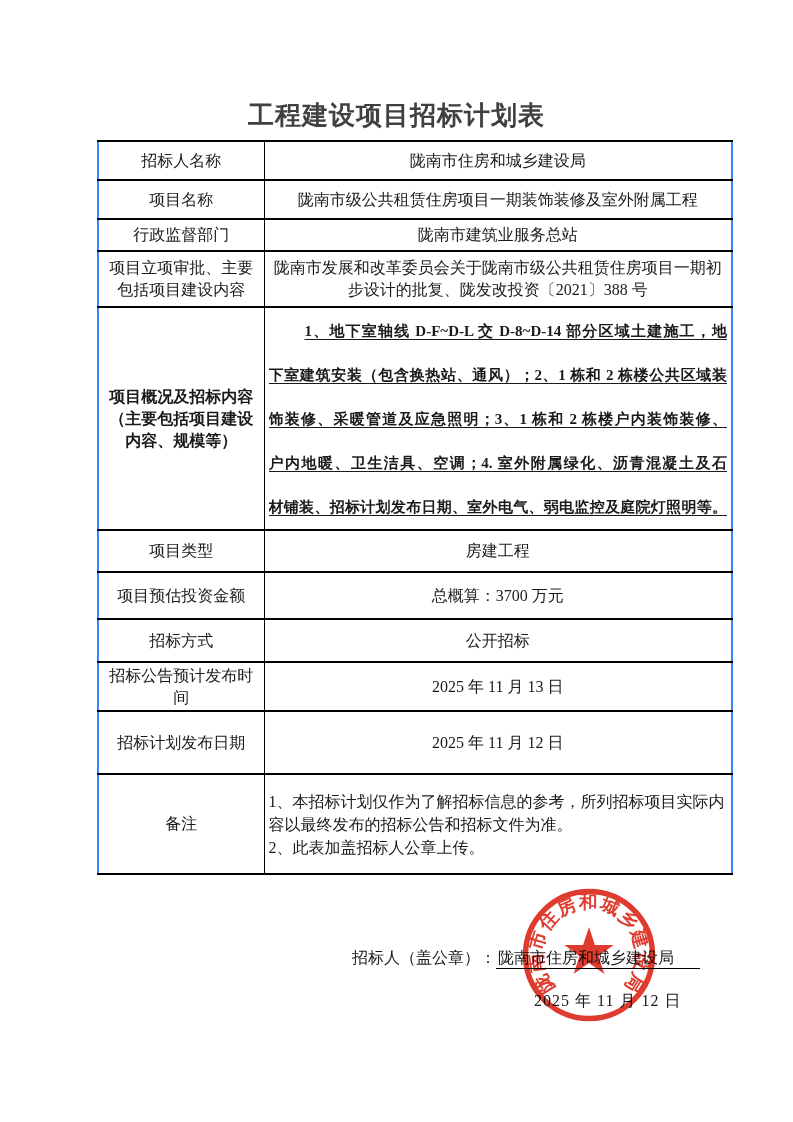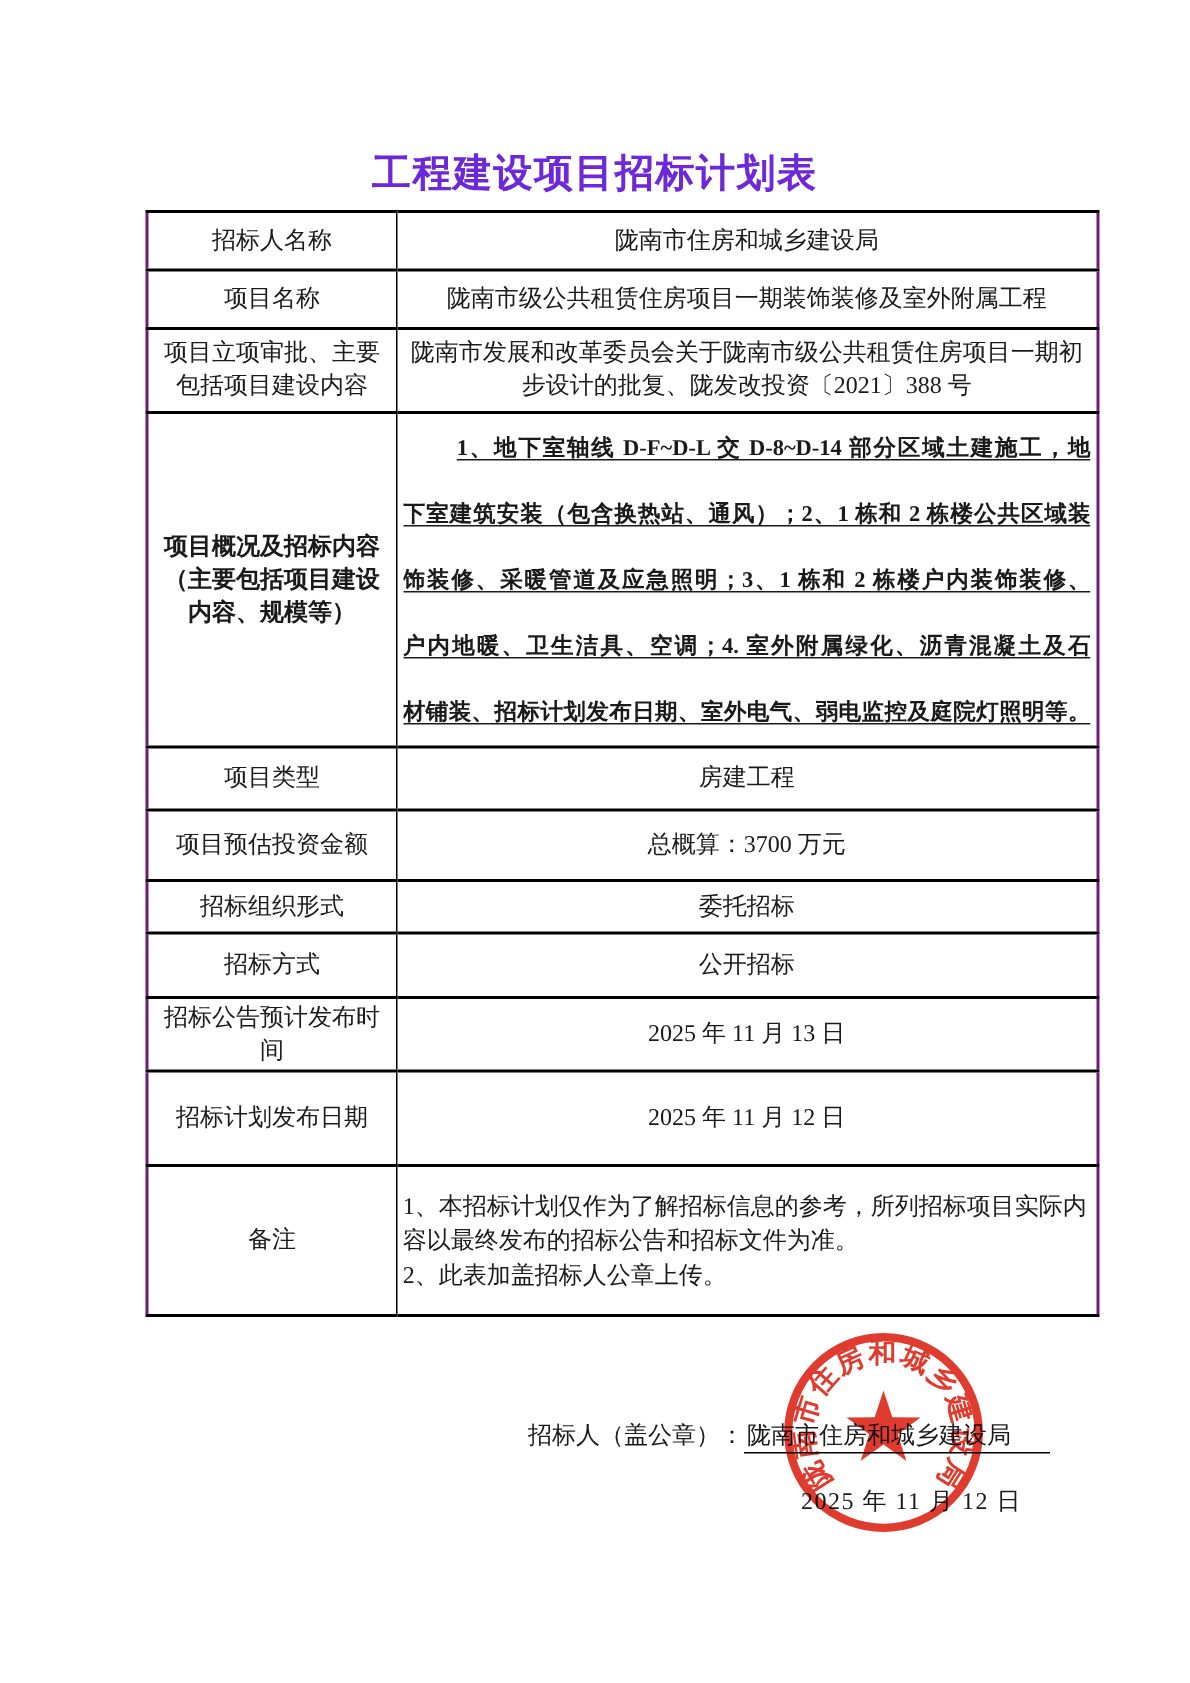--- a/index.html
+++ b/index.html
@@ -8,36 +8,36 @@
     width:793px;height:1122px;
     background:#ffffff;
     font-family:"Liberation Serif","DejaVu Serif",serif;
     color:#1a1a1a;
     overflow:hidden;
   }
   .doc-title{
     position:absolute;top:98px;left:0;width:793px;
     text-align:center;
     font-size:26px;font-weight:bold;letter-spacing:1px;
-    color:#6d28d9;
+    color:#404040;
   }
   table.form{
     position:absolute;top:140px;left:97px;
     width:634px;
     border-collapse:collapse;
     table-layout:fixed;
     font-size:16px;
   }
   table.form td{
     border:2px solid #000;
     border-left-width:1px;border-right-width:1px;
     padding:0 4px;
     vertical-align:middle;
   }
-  table.form{border:2px solid #701a75;}
+  table.form{border:2px solid #3b82f6;}
   col.c-label{width:166px;}
   col.c-value{width:468px;}
   td.label{text-align:center;line-height:22px;}
   td.value{text-align:center;line-height:22px;padding:0 8px;}
   td.value.tight{padding:0 2px;text-align:center;}
   
   tr.r1 td{height:37px;}
   tr.r2 td{height:37px;}
   tr.r3 td{height:30px;}
   tr.r4 td{height:54px;}
@@ -102,20 +102,24 @@
       </colgroup>
     <tbody>
       <tr class="r1">
         <td class="label">招标人名称</td>
         <td class="value">陇南市住房和城乡建设局</td>
       </tr>
       <tr class="r2">
         <td class="label">项目名称</td>
         <td class="value tight">陇南市级公共租赁住房项目一期装饰装修及室外附属工程</td>
       </tr>
+      <tr class="r3">
+        <td class="label">行政监督部门</td>
+        <td class="value">陇南市建筑业服务总站</td>
+      </tr>
       <tr class="r4">
         <td class="label">项目立项审批、主要包括项目建设内容</td>
         <td class="value tight">陇南市发展和改革委员会关于陇南市级公共租赁住房项目一期初步设计的批复、陇发改投资〔2021〕388 号</td>
       </tr>
       <tr class="r5">
         <td class="label">项目概况及招标内容（主要包括项目建设内容、规模等）</td>
         <td class="value overview">
           <span class="uline indent">1、地下室轴线 D-F~D-L 交 D-8~D-14 部分区域土建施工，地</span>
           <span class="uline">下室建筑安装（包含换热站、通风）；2、1 栋和 2 栋楼公共区域装</span>
           <span class="uline">饰装修、采暖管道及应急照明；3、1 栋和 2 栋楼户内装饰装修、</span>
@@ -123,24 +127,20 @@
           <span class="uline">材铺装、招标计划发布日期、室外电气、弱电监控及庭院灯照明等。</span>
         </td>
       </tr>
       <tr class="r6">
         <td class="label">项目类型</td>
         <td class="value">房建工程</td>
       </tr>
       <tr class="r7">
         <td class="label">项目预估投资金额</td>
         <td class="value">总概算：3700 万元</td>
-      </tr>
-      <tr class="r8">
-        <td class="label">招标组织形式</td>
-        <td class="value">委托招标</td>
       </tr>
       <tr class="r9">
         <td class="label">招标方式</td>
         <td class="value">公开招标</td>
       </tr>
       <tr class="r10">
         <td class="label">招标公告预计发布时间</td>
         <td class="value">2025 年 11 月 13 日</td>
       </tr>
       <tr class="r11">

